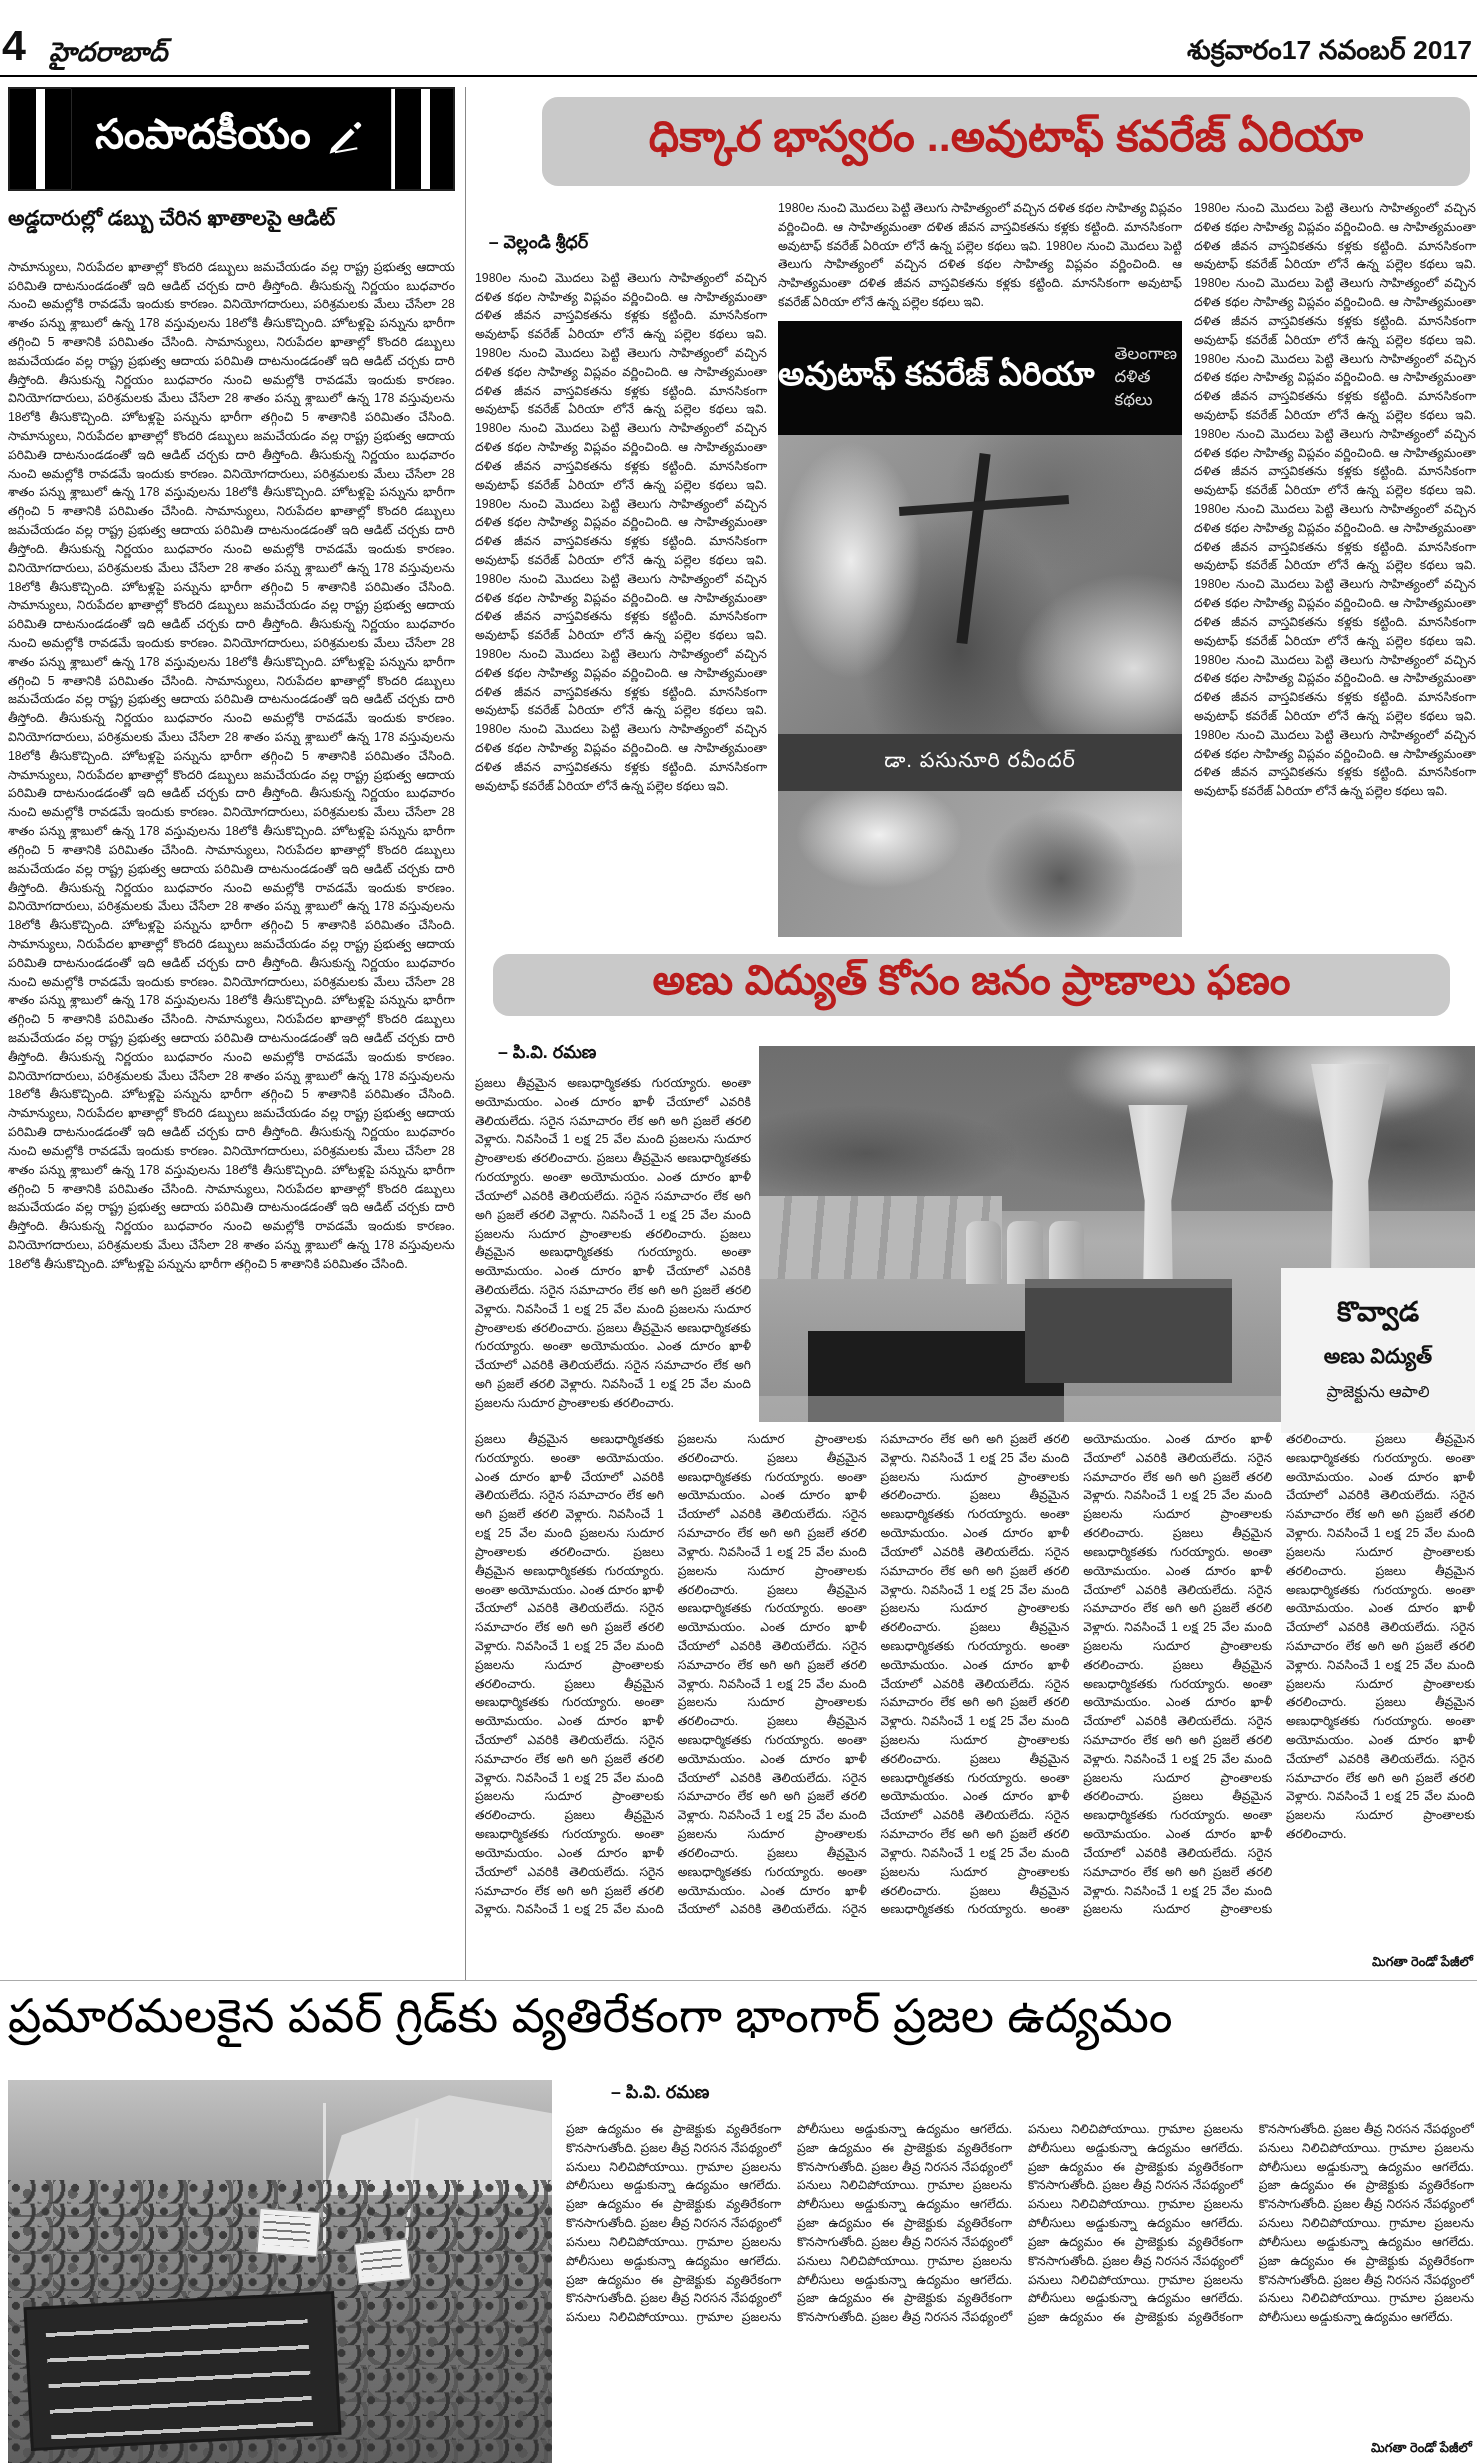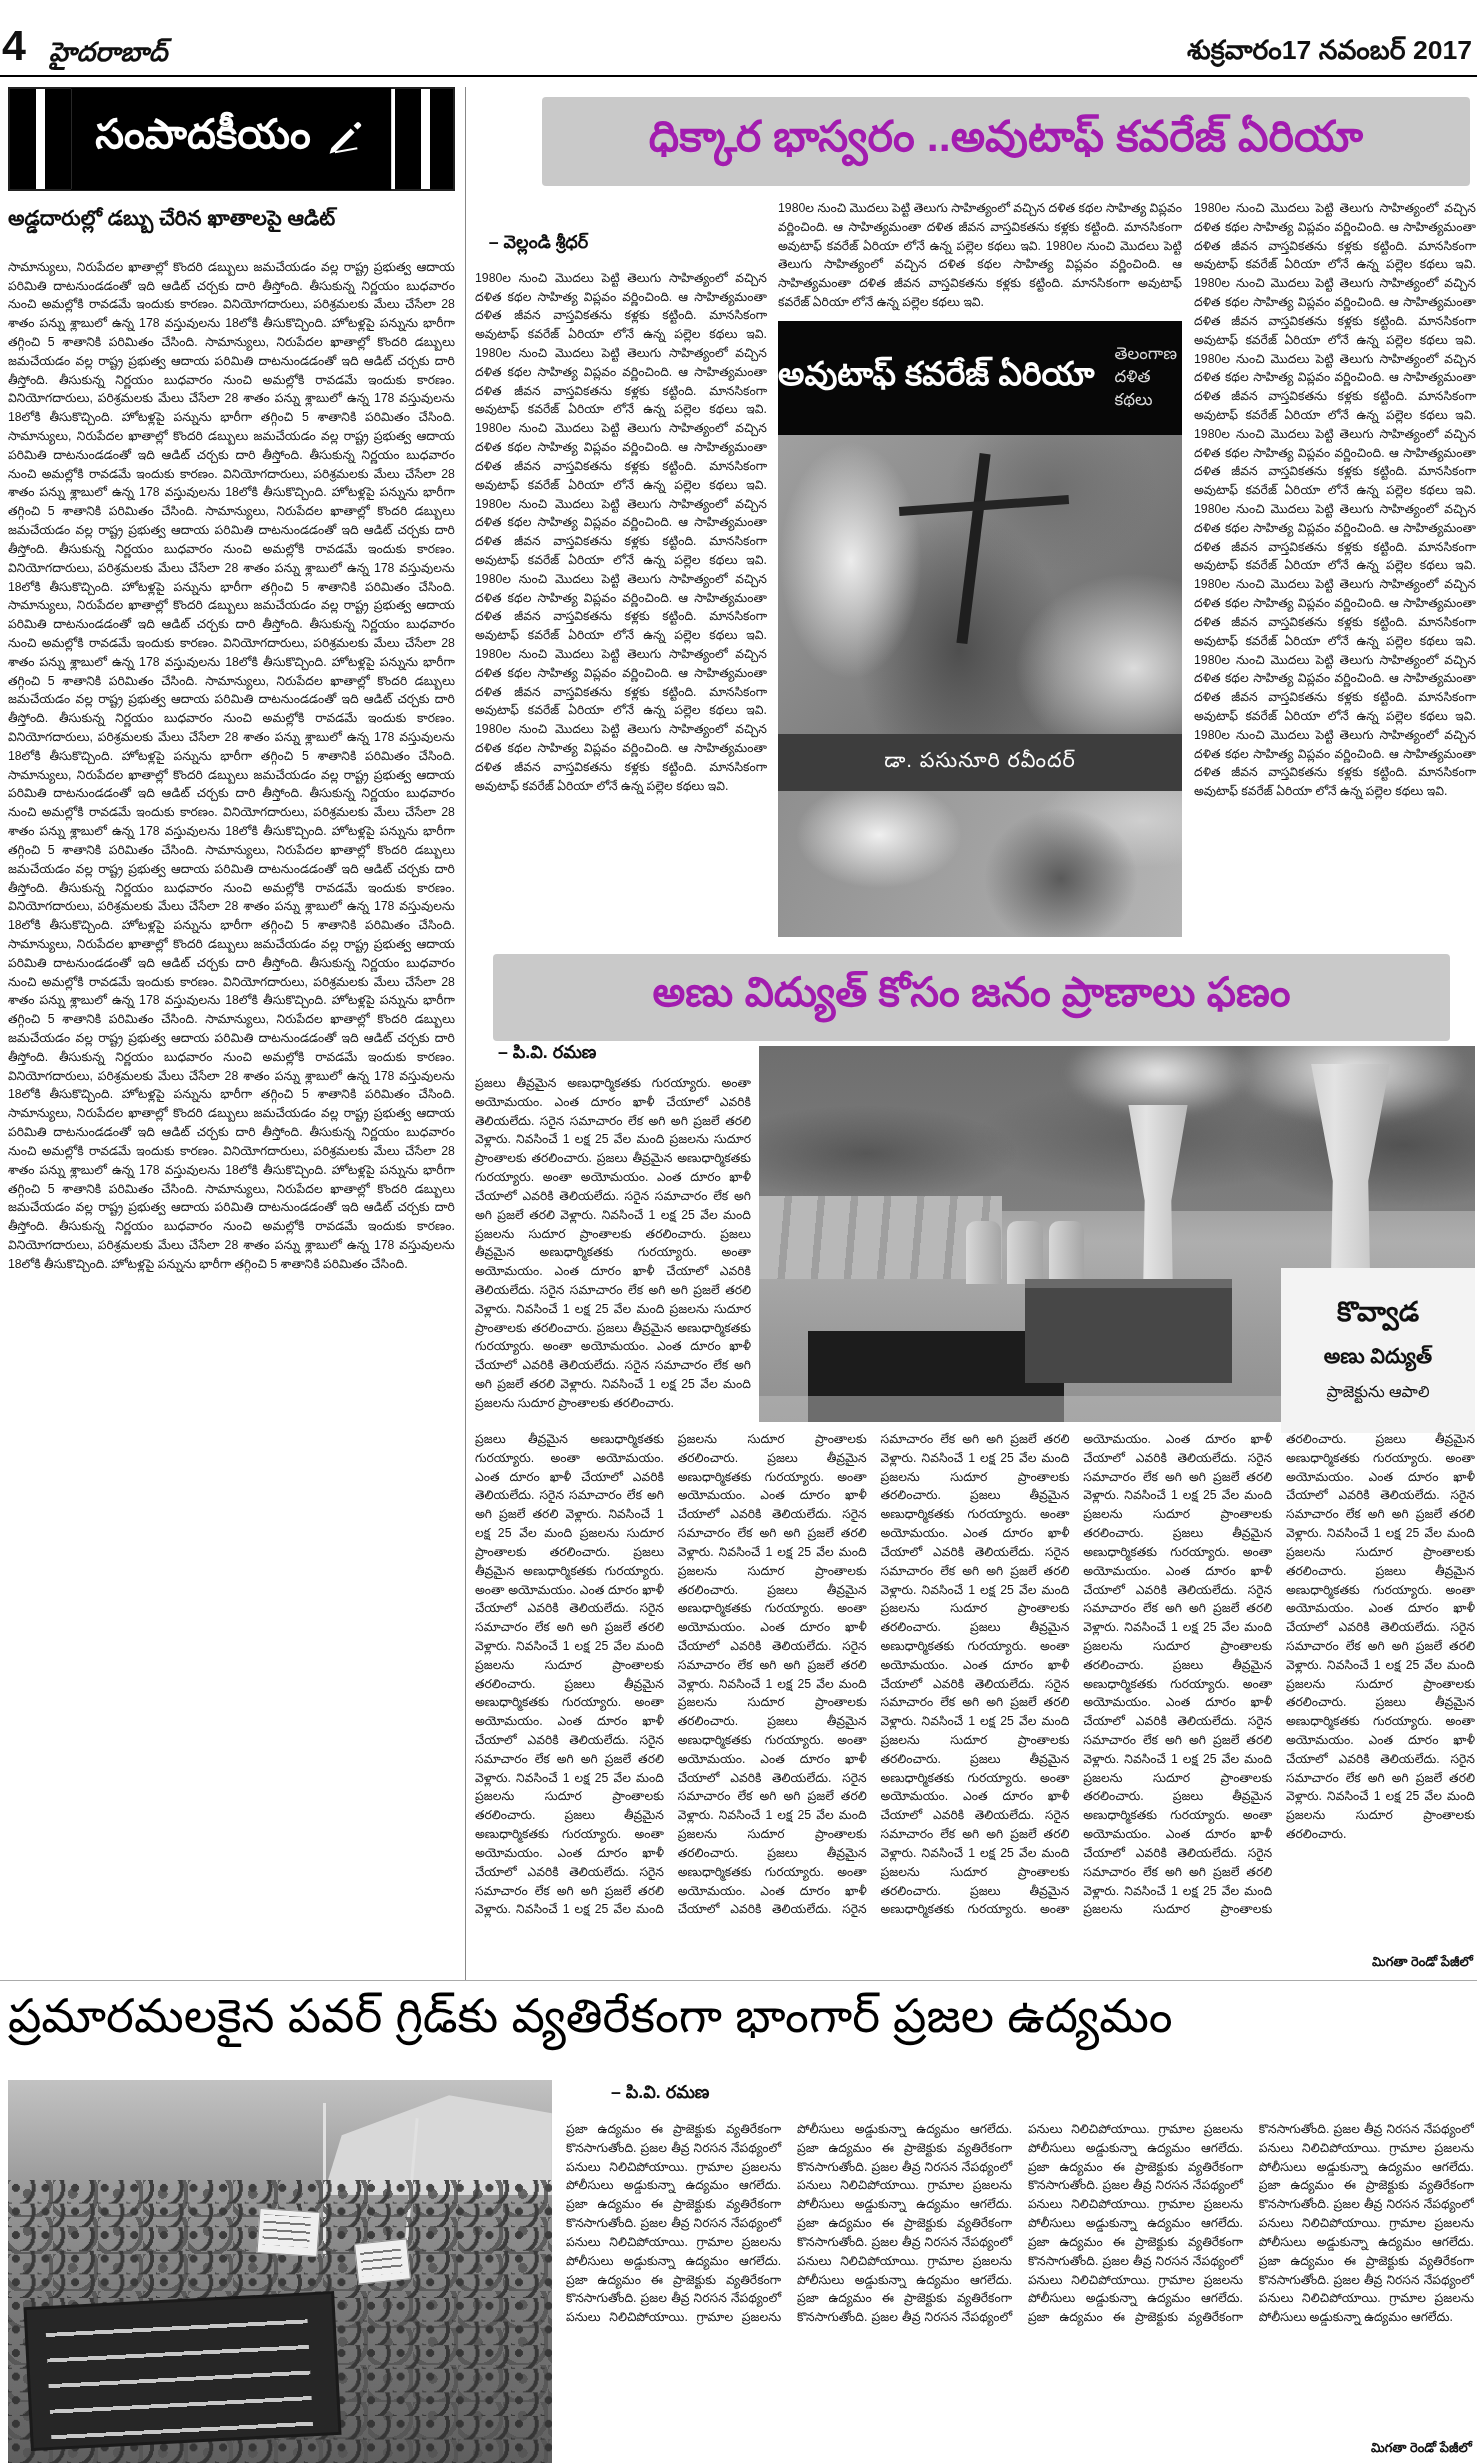--- a/index.html
+++ b/index.html
@@ -17,24 +17,24 @@
              background:repeating-linear-gradient(90deg,#000 0 25.6px,#fff 25.6px 35px);}
   .ed-label{position:absolute;left:50%;top:-1px;bottom:-1px;transform:translateX(-50%);
             background:#000;display:flex;align-items:center;gap:13.8px;padding:0 23.6px;white-space:nowrap;}
   .ed-label .t{color:#fff;font-size:41px;font-weight:bold;}
   .ed-head{margin-top:13.8px;font-size:20.7px;font-weight:bold;line-height:1.3;}
   .bt{font-size:12.3px;line-height:1.53;text-align:justify;color:#141414;overflow:hidden;}
   .ed-body{margin-top:26px;height:1712px;}
   .vrule{left:465px;top:87px;height:1893px;border-left:1.5px solid #888;}
   .hrule2{left:0;right:0;top:1980px;border-top:1px solid #aaa;}
   
-  .cap{background:#c9c9c9;border-radius:4px;display:flex;align-items:center;justify-content:center;
-       font-weight:bold;color:#a21caf;white-space:nowrap;overflow:hidden;}
+  .cap{background:#c9c9c9;border-radius:16px;display:flex;align-items:center;justify-content:center;
+       font-weight:bold;color:#b91c1c;white-space:nowrap;overflow:hidden;}
   .cap1{left:542px;top:97px;width:928px;height:89px;font-size:43px;}
-  .cap2{left:493px;top:954px;width:957px;height:87px;font-size:41px;}
+  .cap2{left:493px;top:954px;width:957px;height:62px;font-size:41px;}
   
   .byline{font-size:17.7px;font-weight:bold;}
   .a1colA{left:475px;top:232px;width:292px;height:711px;}
   .a1colA .byline{margin:0 0 11.8px 13.8px;}
   .a1colB-top{left:778px;top:199px;width:404px;height:118px;}
   .a1colC{left:1194px;top:199px;width:282px;height:741px;}
   .cover{left:778px;top:321px;width:404px;}
   .cover-title{background:#070707;height:114px;display:flex;flex-direction:row;align-items:center;
                justify-content:center;gap:7.9px;}
   .cover-title .t1{color:#fff;font-size:33px;font-weight:bold;white-space:nowrap;}

